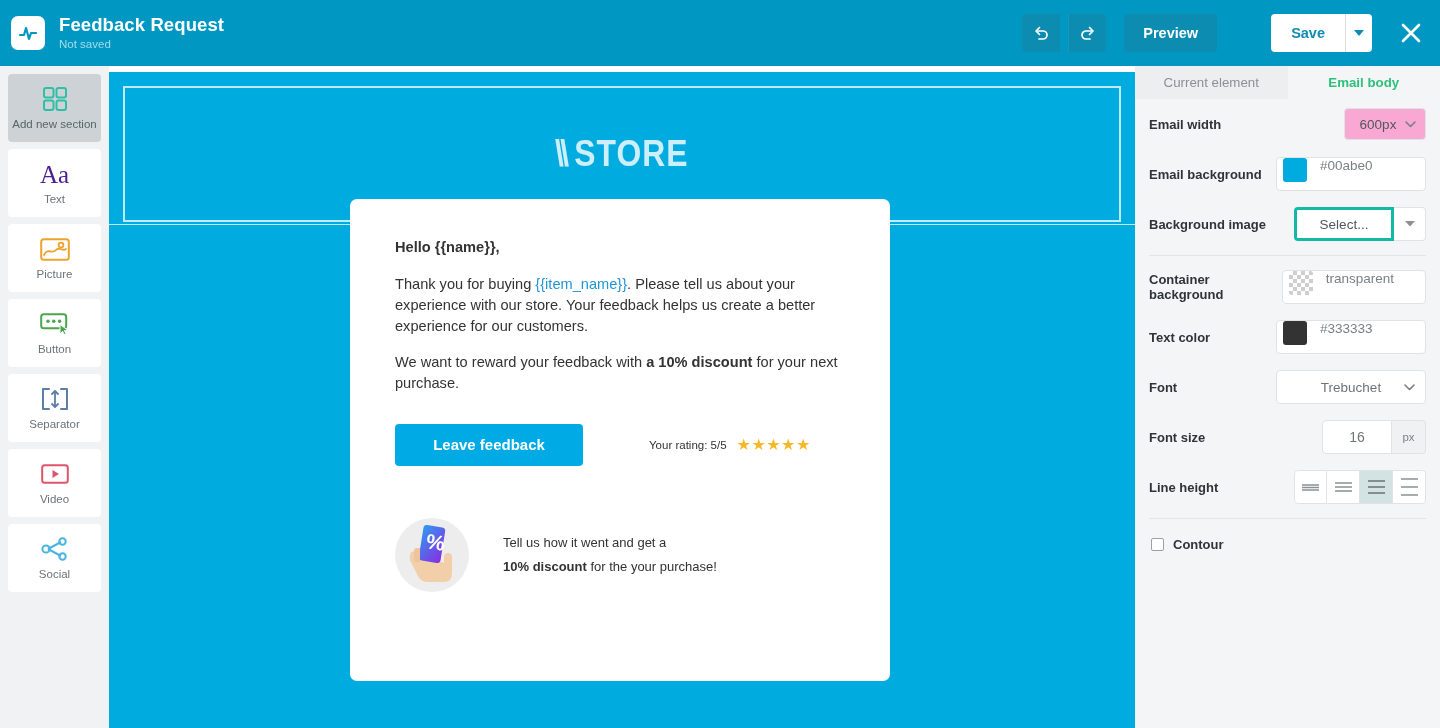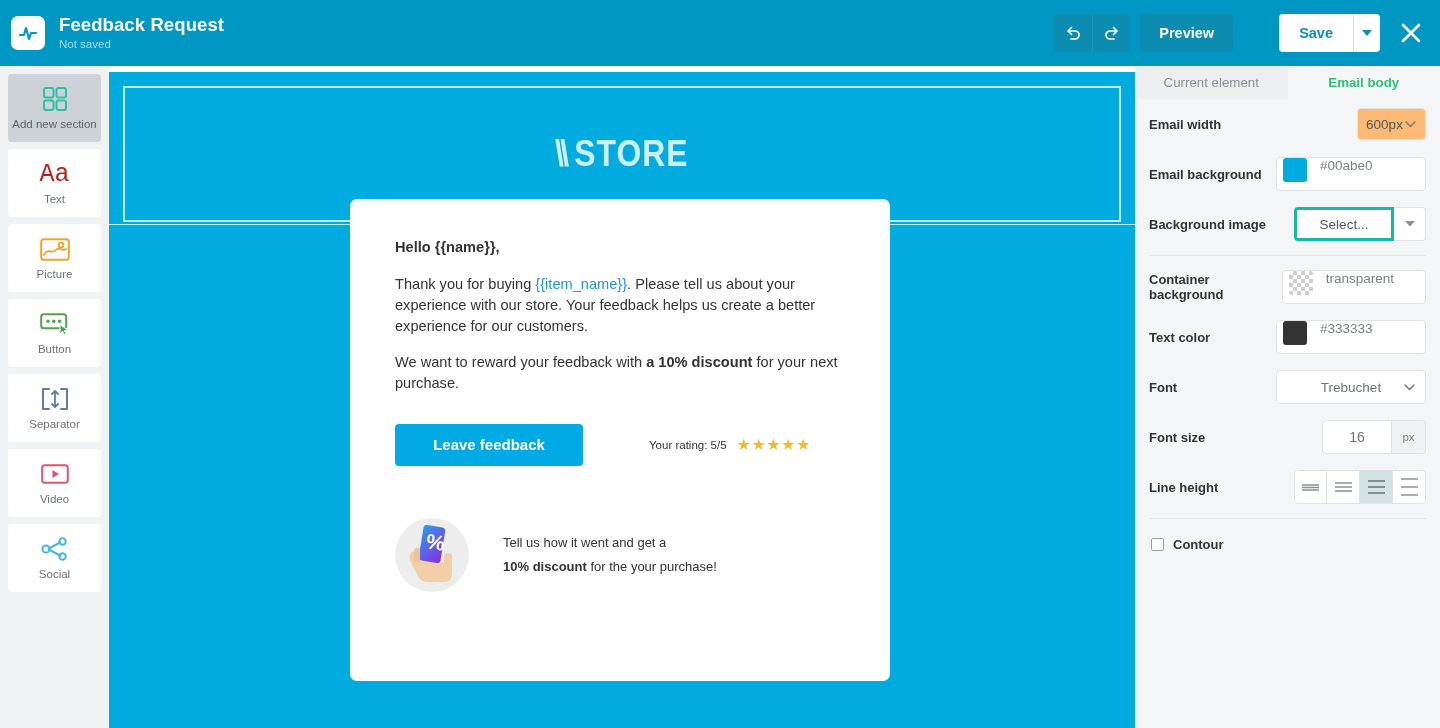--- a/index.html
+++ b/index.html
@@ -18,21 +18,21 @@
   .brand-logo {
     width: 34px; height: 34px; margin-left: 11px; background: #ffffff;
     border-radius: 7px; display: flex; align-items: center; justify-content: center;
   }
   .brand-text { margin-left: 14px; line-height: 1.1; }
   .brand-title {
     color: #ffffff; font-size: 18.5px; font-weight: 600; letter-spacing: .1px;
   }
   .brand-sub { color: #9fdcec; font-size: 11.5px; margin-top: 3px; }
   .topbar-right {
-    margin-left: auto; display: flex; align-items: center; gap: 0; padding-right: 14px;
+    margin-left: auto; display: flex; align-items: center; gap: 8px; padding-right: 14px;
   }
   .icon-btn {
     width: 38px; height: 38px; background: #0d8cb1; border: none;
     display: flex; align-items: center; justify-content: center; cursor: pointer;
   }
   .icon-btn.first { border-radius: 4px 0 0 4px; }
   .icon-btn.second { border-radius: 0 4px 4px 0; margin-right: 10px; border-left: 1px solid #1996b9; }
   .preview-btn {
     height: 38px; padding: 0 19px; background: #0d8cb1; border: none; border-radius: 4px;
     color: #ffffff; font-size: 14.5px; font-weight: 700; cursor: pointer; margin-right: 10px;
@@ -135,21 +135,21 @@
     flex: 1; display: flex; align-items: center; justify-content: center;
     font-size: 13.3px; cursor: pointer; background: #eceef0; color: #8b9095;
   }
   .tab.active { background: #f4f5f6; color: #2fc17b; font-weight: 700; }
   .rows { padding: 0 14px; }
   .prow {
     display: flex; align-items: center; justify-content: space-between; height: 50px;
   }
   .plabel { font-size: 13px; font-weight: 700; color: #2f3438; }
   .ctrl-select {
-    width: 69px; height: 32px; background: #fdba74; border: 1px solid #e0e2e4; border-radius: 4px;
+    width: 82px; height: 32px; background: #f9a8d4; border: 1px solid #e0e2e4; border-radius: 4px;
     display: flex; align-items: center; justify-content: center; position: relative;
     font-size: 13.5px; color: #4e5succeed; cursor: pointer;
   }
   .ctrl-select .v { font-size: 13.5px; color: #51585d; margin-right: 14px; }
   .ctrl-select .cv { position: absolute; right: 9px; }
   .ctrl-color {
     width: 150px; height: 34px; background: #ffffff; border: 1px solid #e0e2e4; border-radius: 4px;
     display: flex; padding: 0 6px; cursor: pointer;
   }
   .sw { width: 24px; height: 24px; border-radius: 3px; flex: 0 0 24px; }
@@ -259,21 +259,21 @@
           <rect x="14.5" y="2" width="9.5" height="9.5" rx="2" fill="none" stroke="#2ebfa5" stroke-width="2"></rect>
           <rect x="2" y="14.5" width="9.5" height="9.5" rx="2" fill="none" stroke="#2ebfa5" stroke-width="2"></rect>
           <rect x="14.5" y="14.5" width="9.5" height="9.5" rx="2" fill="none" stroke="#2ebfa5" stroke-width="2"></rect>
         </svg>
       </div>
       <div class="s-label">Add new section</div>
     </div>
 
     <div class="side-item">
       <div class="s-icon">
-        <span style="font-size:25px;color:#b91c1c;font-family:Liberation Mono, monospace;line-height:1;">Aa</span>
+        <span style="font-size:25px;color:#4c1d95;font-family:Liberation Serif, serif;line-height:1;">Aa</span>
       </div>
       <div class="s-label">Text</div>
     </div>
 
     <div class="side-item">
       <div class="s-icon">
         <svg width="30" height="23" viewBox="0 0 30 23">
           <rect x="1.2" y="1.2" width="27.6" height="20.6" rx="2.5" fill="none" stroke="#f0a22e" stroke-width="2"></rect>
           <circle cx="21" cy="7" r="2.4" fill="none" stroke="#f0a22e" stroke-width="1.8"></circle>
           <path d="M4 17 C8 9, 12 17, 16 12 C19 8, 22 14, 26 11" fill="none" stroke="#f0a22e" stroke-width="1.8" stroke-linecap="round"></path>

